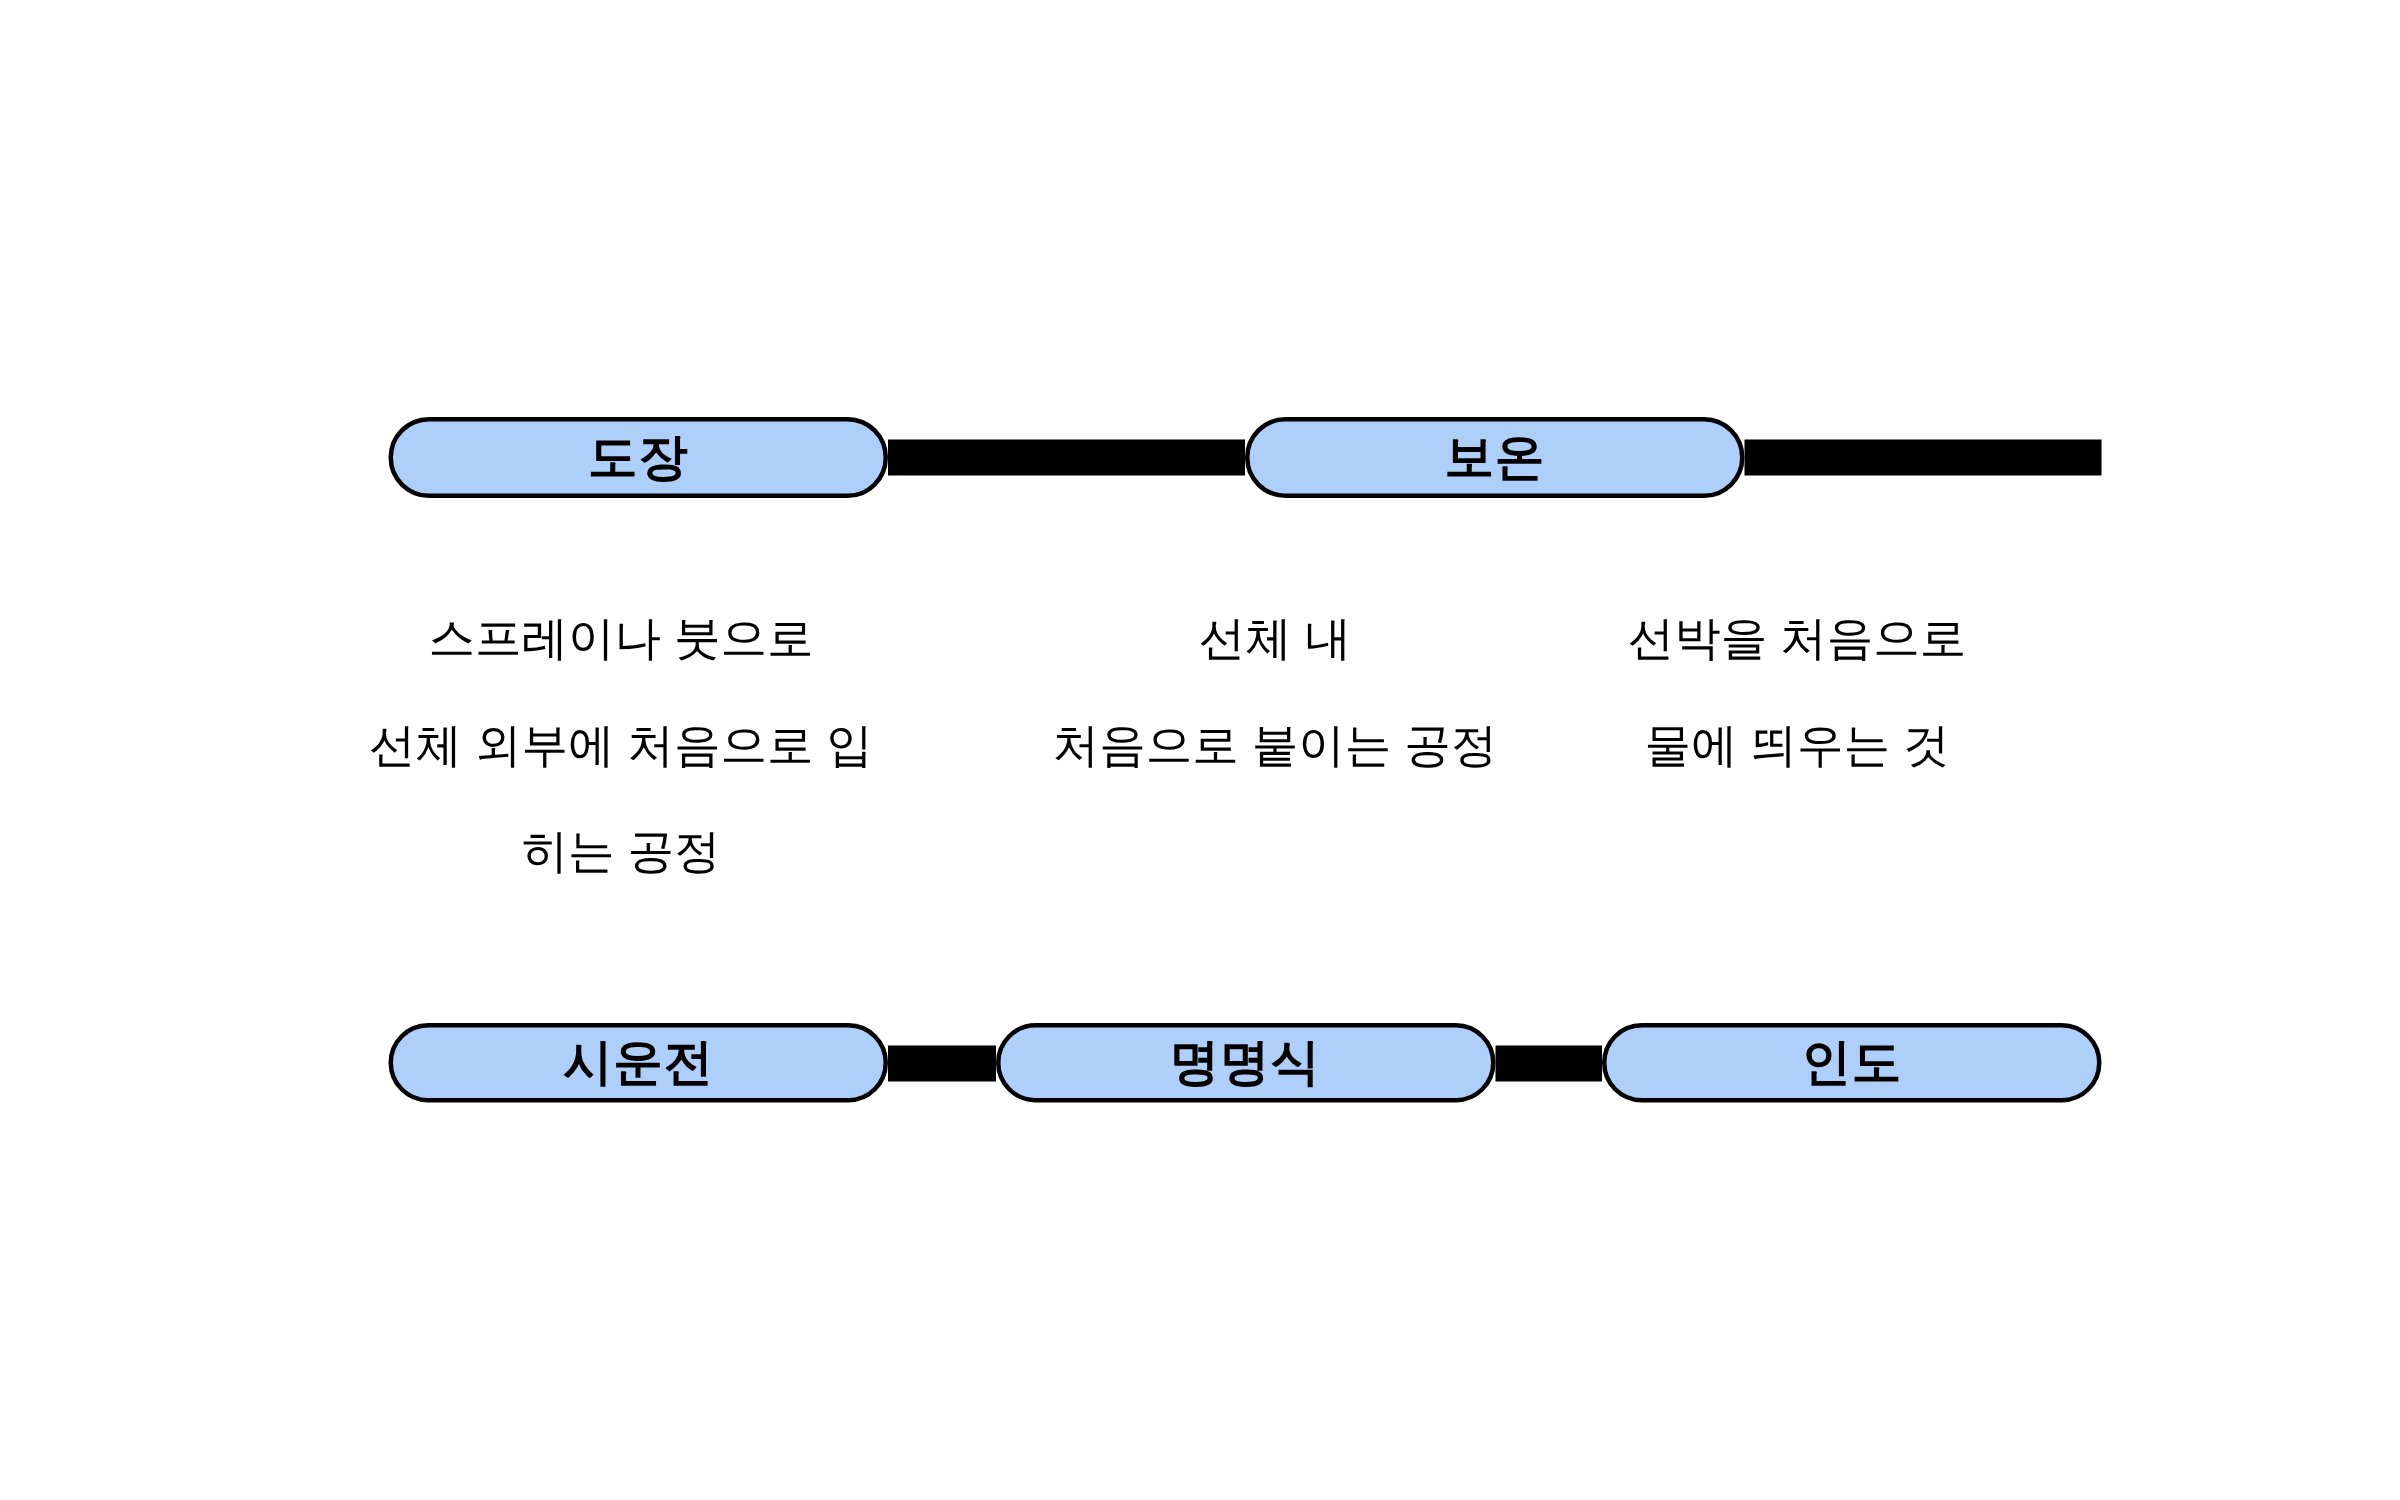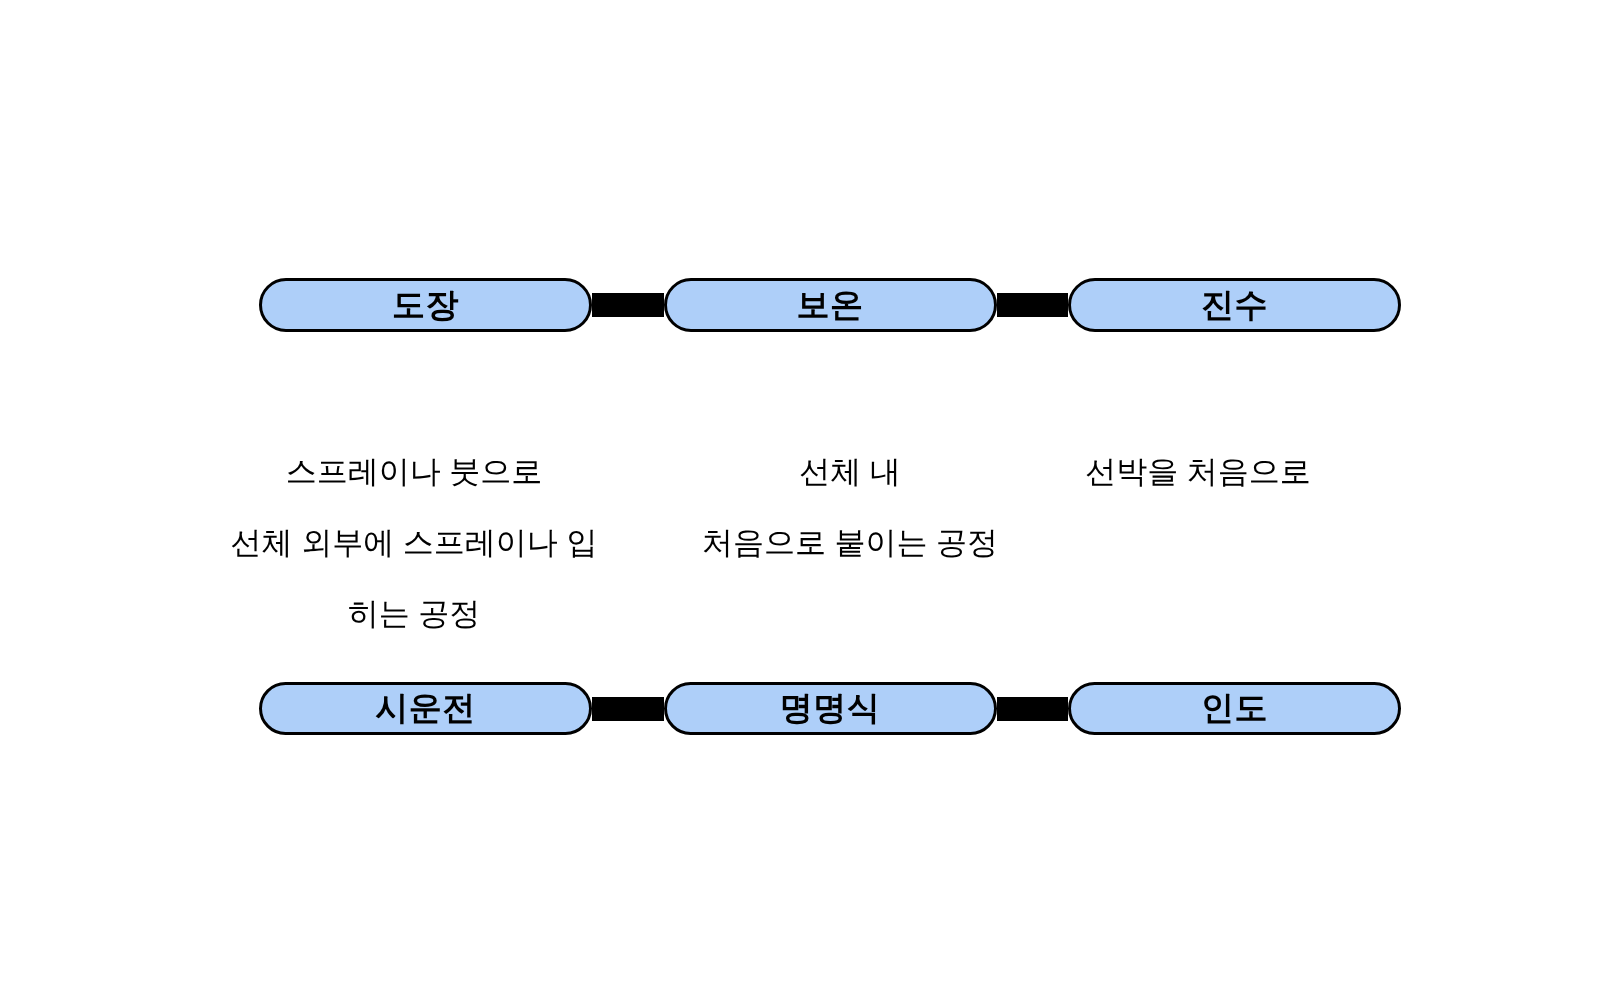--- a/index.html
+++ b/index.html
@@ -52,58 +52,55 @@
     background: var(--connector);
   }
   .desc {
     position: absolute;
     top: 354px;
     width: 420px;
     text-align: center;
     font-size: 31px;
     line-height: 47px;
     color: var(--text);
-    margin-top: 46px;
   }
   .desc.desc-1 { left: 180px; }
   .desc.desc-2 { left: 616px; }
   .desc.desc-3 { left: 964px; }
 </style>
 </head>
 <body>
 
 <div class="canvas">
 
   <div class="flow-row row-1">
     <div class="pill">
       <span class="pill-label">도장</span>
     </div>
     <div class="connector"></div>
     <div class="pill">
       <span class="pill-label">보온</span>
     </div>
     <div class="connector"></div>
-    <div class="pill">
-      <span class="pill-label">진수</span>
-    </div>
   </div>
 
   <div class="desc desc-1">
     <div class="desc-line">스프레이나 붓으로</div>
-    <div class="desc-line">선체 외부에 스프레이나 입</div>
+    <div class="desc-line">선체 외부에 처음으로 입</div>
     <div class="desc-line">히는 공정</div>
   </div>
 
   <div class="desc desc-2">
     <div class="desc-line">선체 내</div>
     <div class="desc-line">처음으로 붙이는 공정</div>
   </div>
 
   <div class="desc desc-3">
     <div class="desc-line">선박을 처음으로</div>
+    <div class="desc-line">물에 띄우는 것</div>
   </div>
 
   <div class="flow-row row-2">
     <div class="pill">
       <span class="pill-label">시운전</span>
     </div>
     <div class="connector"></div>
     <div class="pill">
       <span class="pill-label">명명식</span>
     </div>

